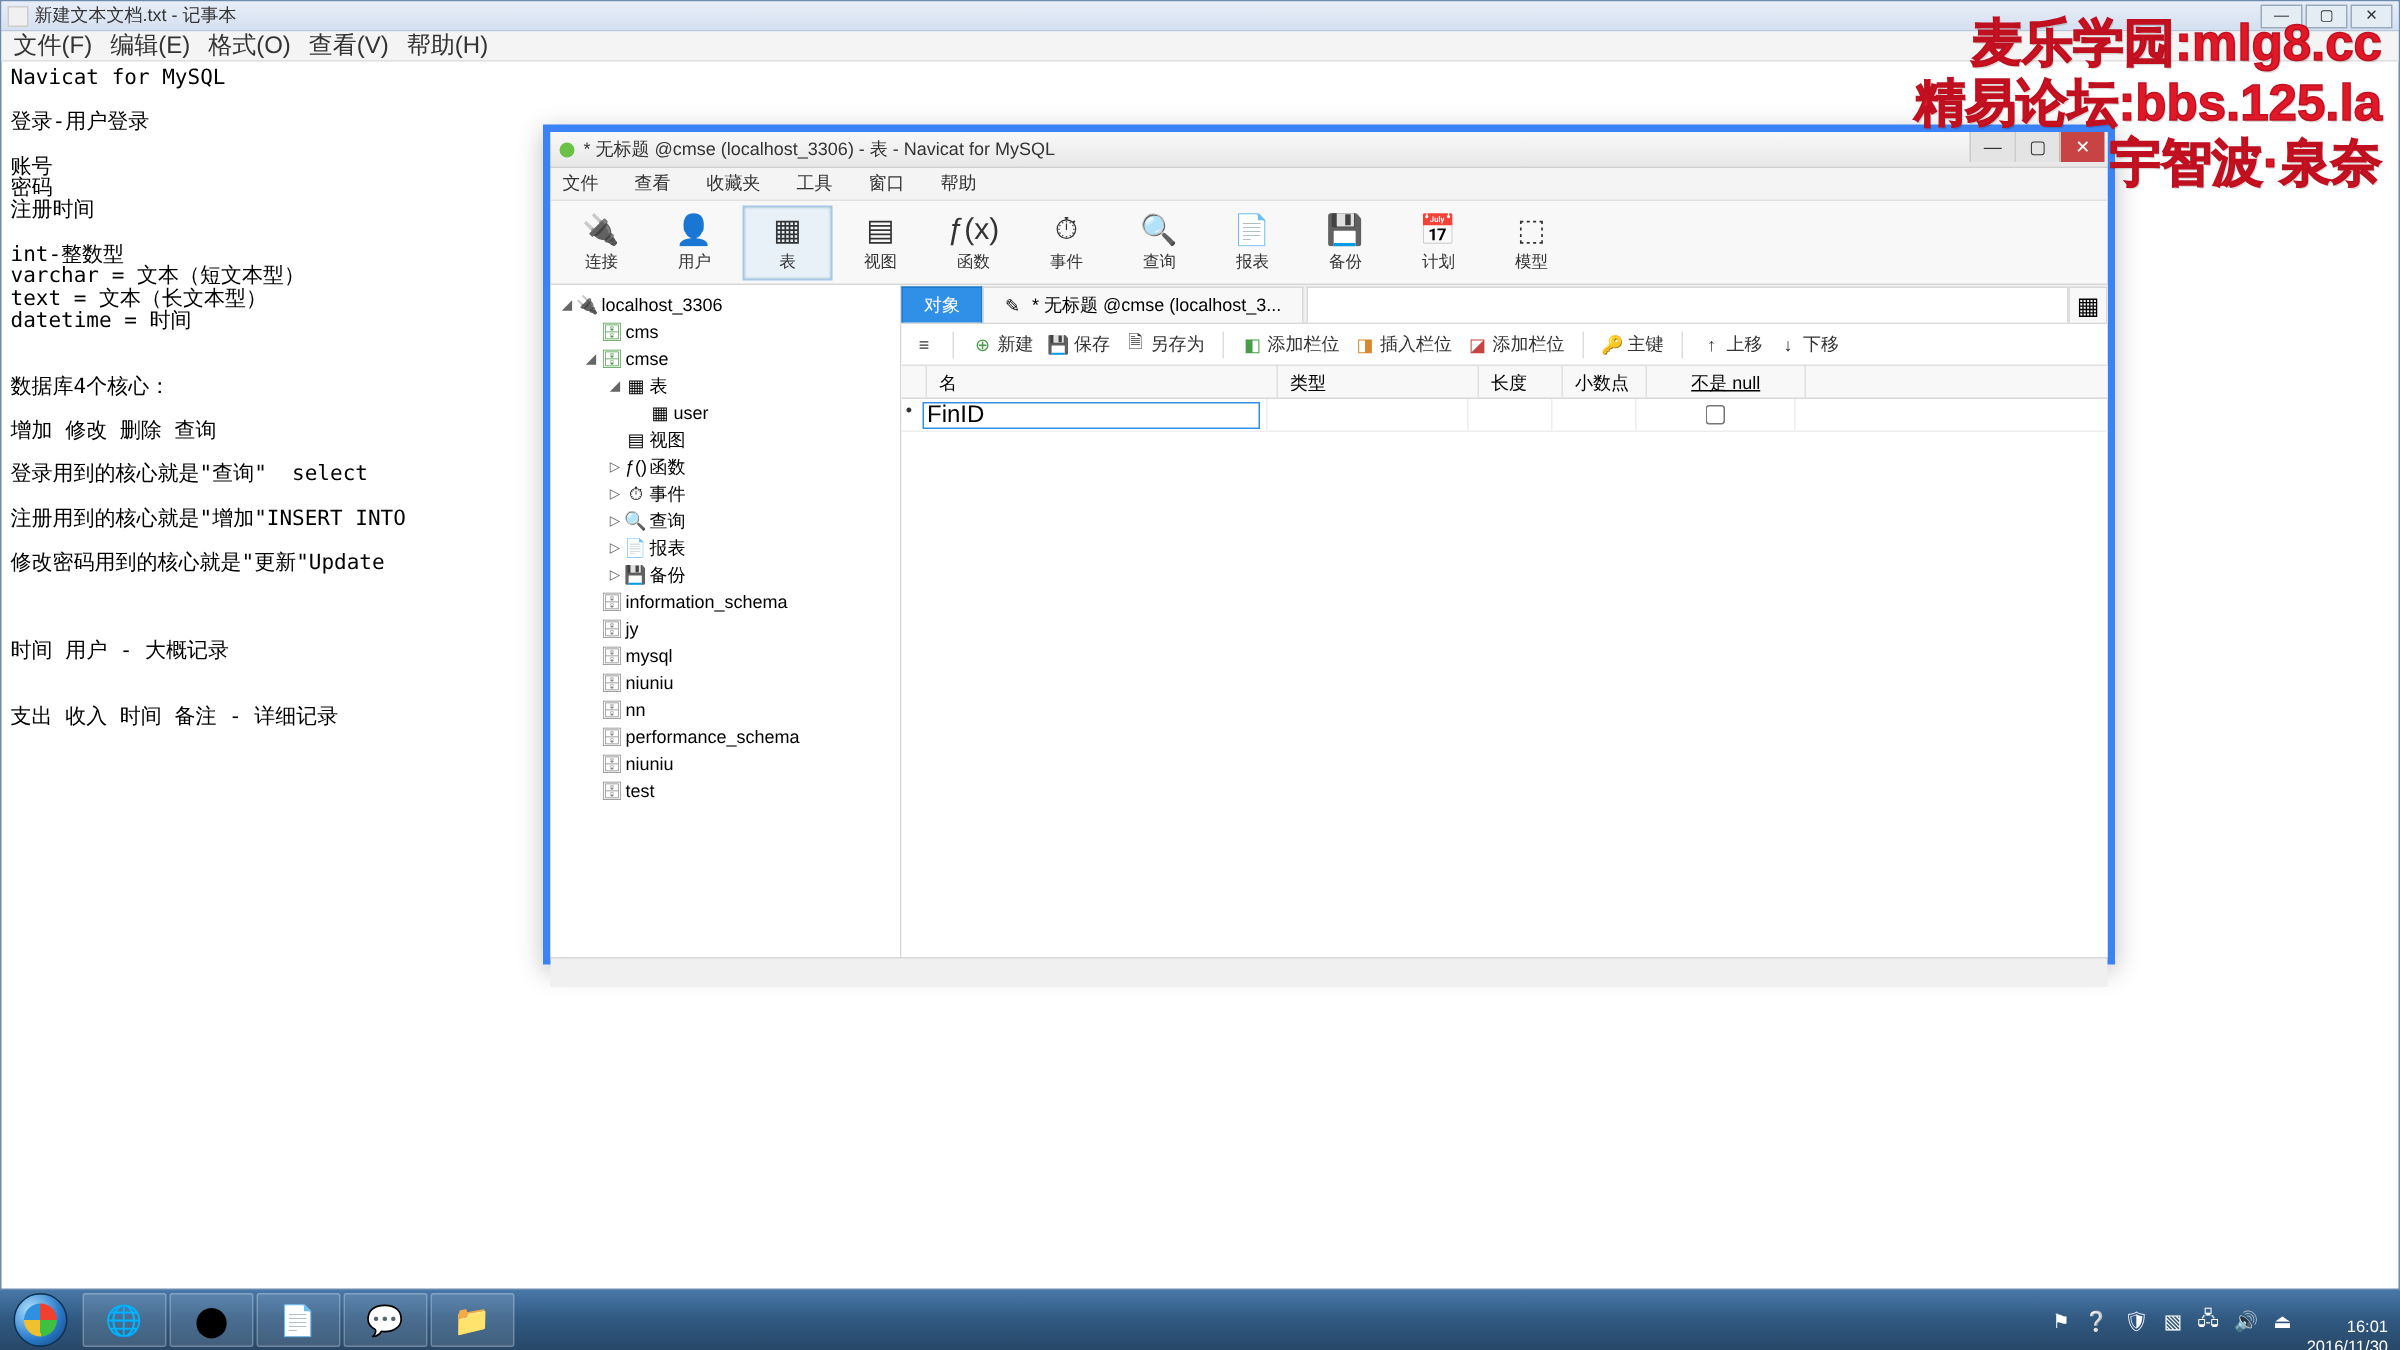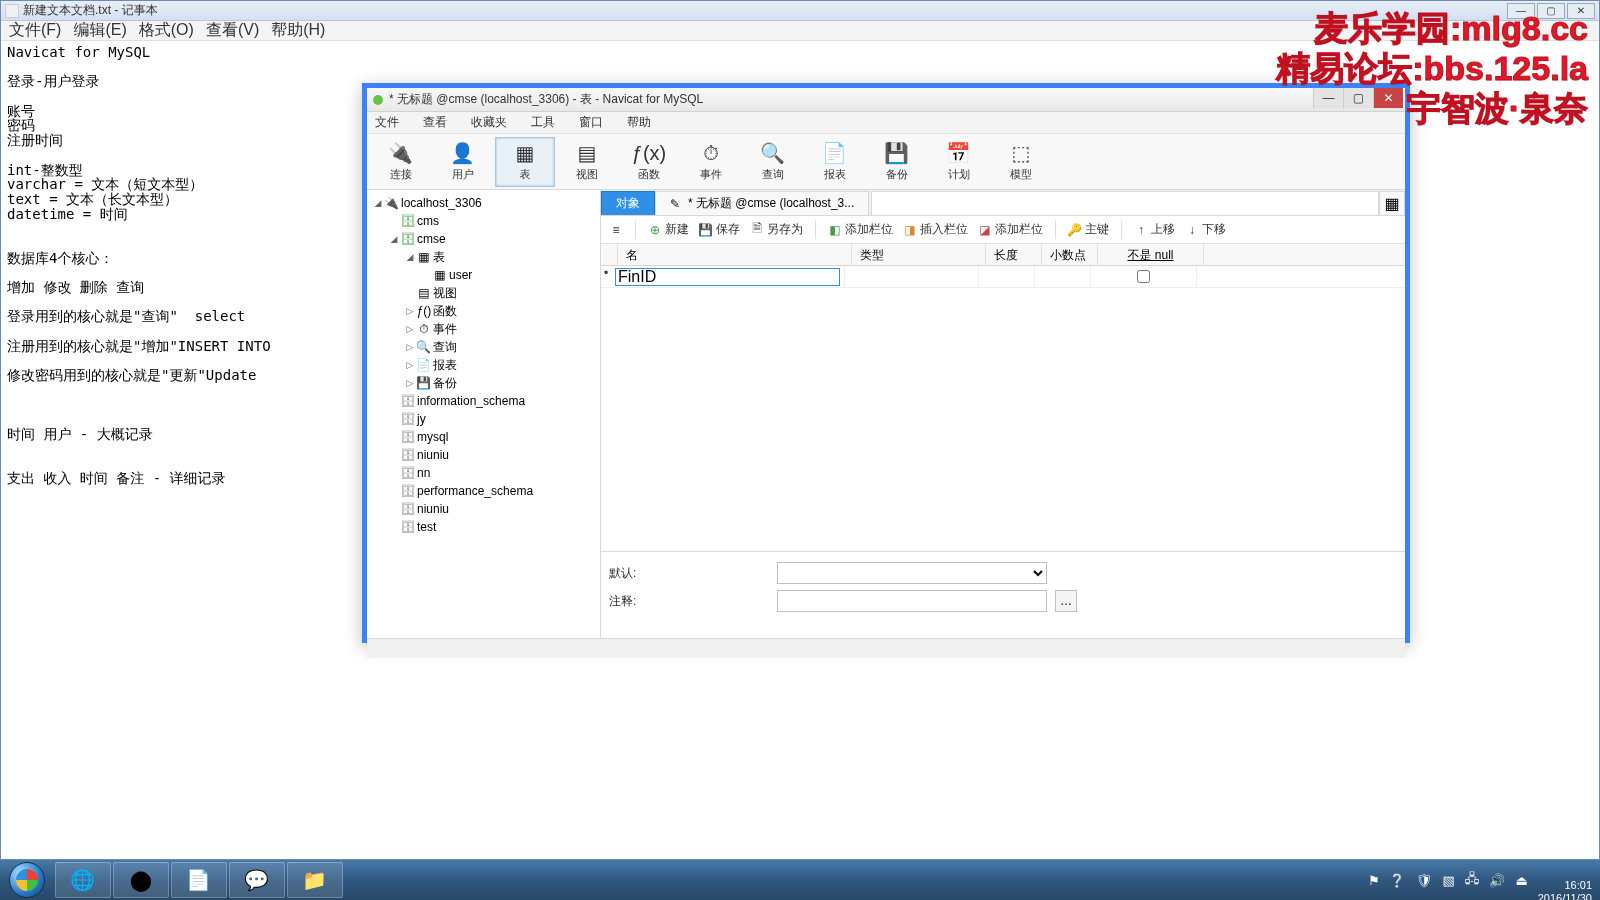--- a/index.html
+++ b/index.html
@@ -386,31 +386,20 @@
               <input class="gr-input" value="FinID" style="">
             </div>
           <div class="c type"></div>
           <div class="c len"></div>
           <div class="c dec"></div>
           <div class="c null">
               <input type="checkbox" style="">
             </div>
         </div>
         <div style="flex:1"></div>
-        <div class="nv-bottom">
-          <div class="row">
-            <div class="lbl">默认:</div>
-            <select><option></option></select>
-          </div>
-          <div class="row">
-            <div class="lbl">注释:</div>
-            <input class="txt" style="">
-            <div class="dots">…</div>
-          </div>
-        </div>
       </div>
     </div>
   </div>
   <div class="nv-status"></div>
 </div>
 
 <div class="wm wm1">麦乐学园:mlg8.cc</div>
 <div class="wm wm2">精易论坛:bbs.125.la</div>
 <div class="wm wm3">宇智波·泉奈</div>
 

